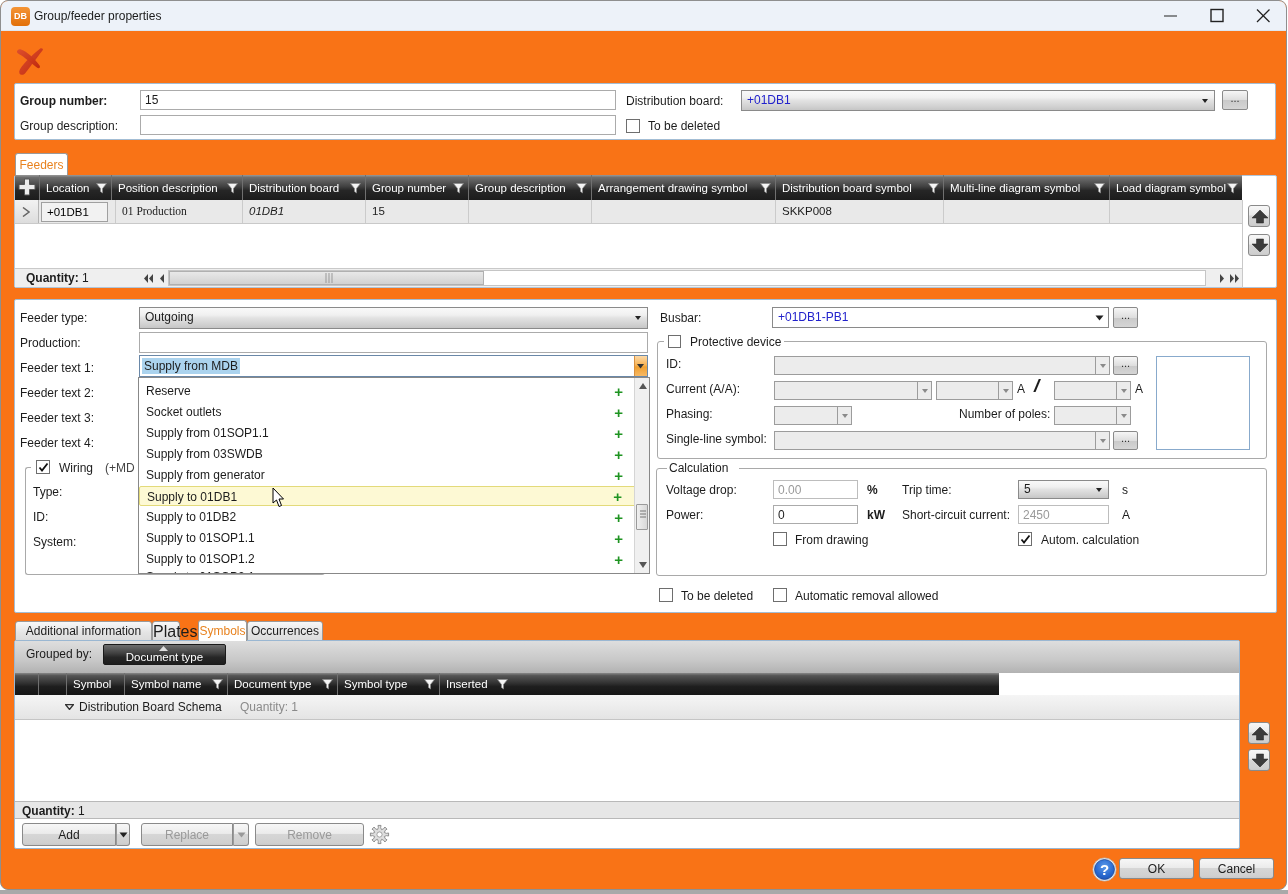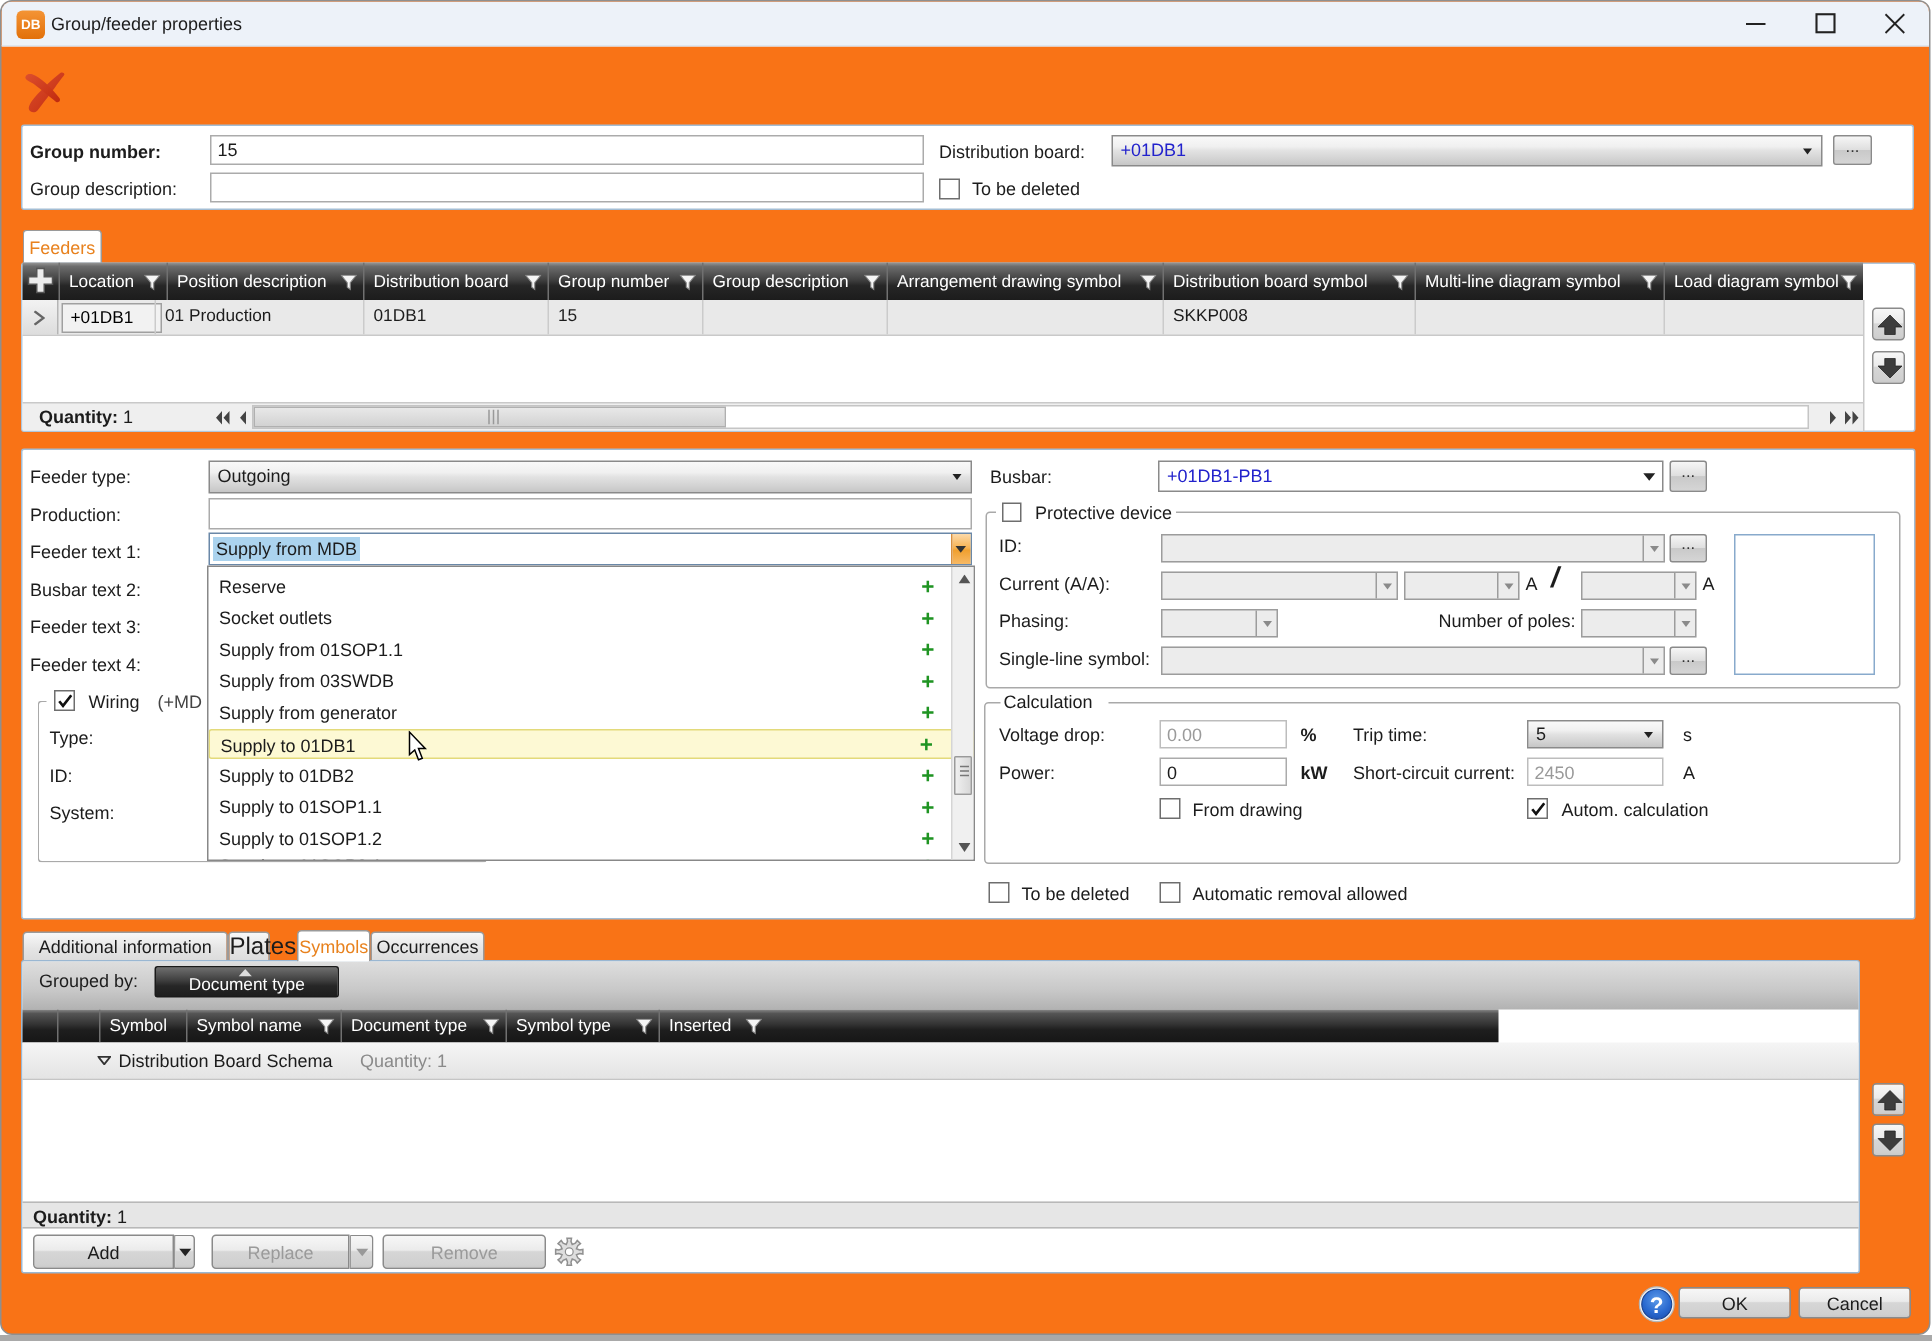--- a/index.html
+++ b/index.html
@@ -121,22 +121,22 @@
         </svg>
       </div>
     </div>
 <div style="position:absolute;left:14px;top:199px;width:1227px;height:24px;background:#e9e9e9;border-bottom:1px solid #c9c9c9;overflow:hidden;">
       <div style="position:absolute;left:0;top:0;width:24px;height:100%;background:linear-gradient(180deg,#f2f2f2,#ddd);border-right:1px solid #b5b5b5;">
         <svg width="8" height="10" viewBox="0 0 8 10" style="position:absolute;left:7px;top:7px">
           <path d="M1 0.5 L7 5 L1 9.5" fill="none" stroke="#666" stroke-width="1.5"></path>
         </svg>
       </div>
       <div style="position:absolute;left:26px;top:2px;width:67px;height:20px;background:#f2f2f2;border:1px solid #a0a0a0;font-size:11.5px;padding:3px 0 0 5px;">+01DB1</div>
-      <div class="fcell" style="left:88px;width:131px;">01 Production</div>
-      <div class="fcell" style="left:227px;width:123px;">01DB1</div>
+      <div class="fcell" style="left:100px;width:131px;font-family:Liberation Serif, serif;">01 Production</div>
+      <div class="fcell" style="left:227px;width:123px;font-style:italic;">01DB1</div>
       <div class="fcell" style="left:350px;width:103px;">15</div>
       <div class="fcell" style="left:453px;width:123px;"></div>
       <div class="fcell" style="left:576px;width:184px;"></div>
       <div class="fcell" style="left:760px;width:168px;">SKKP008</div>
       <div class="fcell" style="left:928px;width:166px;"></div>
       <div class="fcell" style="left:1094px;width:133px;"></div>
     </div>
 <div style="position:absolute;left:14px;top:267px;width:1227px;height:19px;background:#efefef;border-top:1px solid #c9c9c9;">
 <div class="lbl" style="left:11px;top:2px;"><span class="b">Quantity:</span> 1</div>
 <svg style="position:absolute;left:127px;top:4px" width="14" height="11" viewBox="0 0 14 11">
@@ -163,21 +163,21 @@
       </svg></div>
 <div class="btn" style="left:1247px;top:233px;width:22px;height:22px;"><svg width="22" height="21" viewBox="0 0 22 21">
         <path d="M11 17 L3 9 L7.5 9 L7.5 4 L14.5 4 L14.5 9 L19 9 Z" fill="#3c3c3c" stroke="#222" stroke-width="0.5"></path>
       </svg></div>
 <div class="panel" style="left:13px;top:298px;width:1263px;height:314px;"></div>
 <div class="lbl" style="left:19px;top:310px;">Feeder type:</div>
 <div class="combo" style="left:138px;top:306px;width:509px;height:22px;">Outgoing</div>
 <div class="lbl" style="left:19px;top:335px;">Production:</div>
 <div class="tf" style="left:138px;top:331px;width:509px;height:21px;"></div>
 <div class="lbl" style="left:19px;top:360px;">Feeder text 1:</div>
-<div class="lbl" style="left:19px;top:385px;">Busbar text 2:</div>
+<div class="lbl" style="left:19px;top:385px;">Feeder text 2:</div>
 <div class="lbl" style="left:19px;top:410px;">Feeder text 3:</div>
 <div class="lbl" style="left:19px;top:435px;">Feeder text 4:</div>
 <div class="frame" style="left:24px;top:466px;width:300px;height:108px;border-right:none;"></div>
 <div style="position:absolute;left:30px;top:459px;background:#fff;padding:0 3px;width:120px;height:15px;"></div>
 <div class="cb" style="left:35px;top:459px;"></div>
 <svg style="position:absolute;left:37px;top:461px" width="11" height="11" viewBox="0 0 11 11">
       <path d="M1.5 5.5 L4 8.5 L9.5 1.5" fill="none" stroke="#111" stroke-width="1.8"></path>
     </svg>
 <div class="lbl" style="left:58px;top:460px;">Wiring</div>
 <div class="lbl" style="left:104px;top:460px;color:#444;">(+MD</div>

